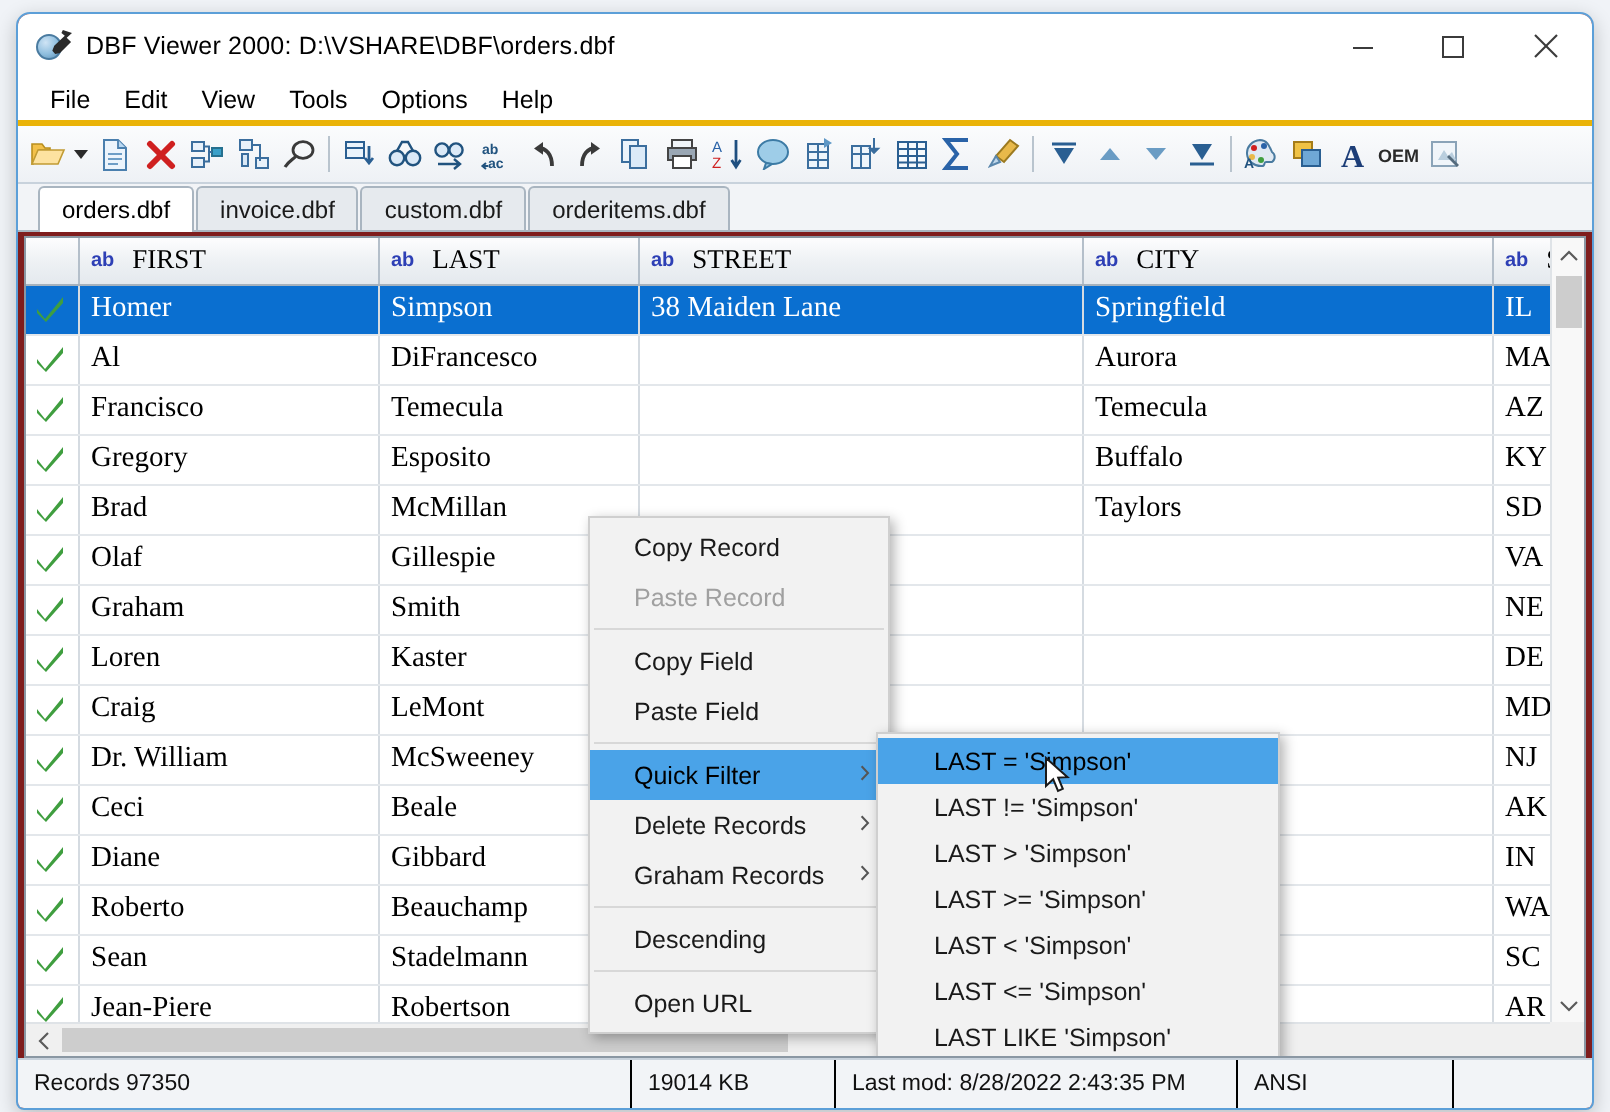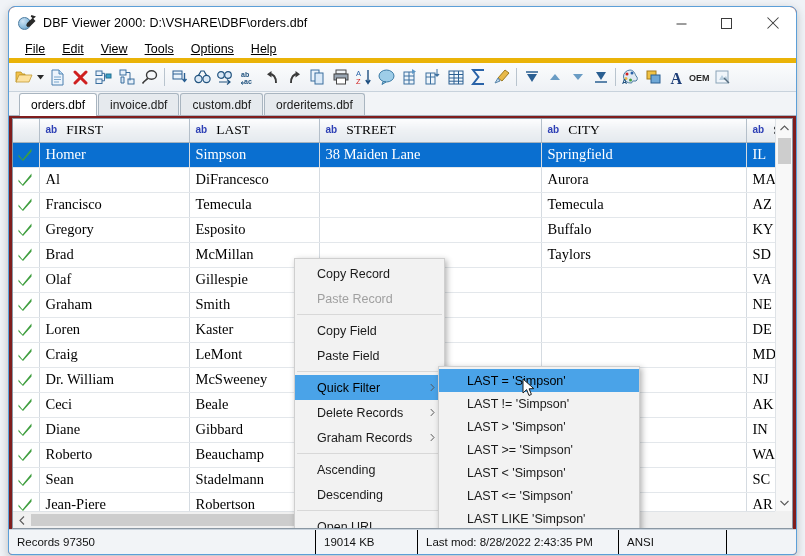--- a/index.html
+++ b/index.html
@@ -56,22 +56,21 @@
   }
   .win-btn:last-child { width: 47px; }
   .win-btn svg { display: block; }
 
   
   .menubar {
     height: 23px; flex: 0 0 23px;
     background: #ffffff;
     display: flex; align-items: center;
     padding-left: 8px;
-    border-bottom: 5px solid #eab308;
-    text-decoration: underline;
+    border-bottom: 3px solid #eab308;
   }
   .menubar .mi {
     font-size: 12.5px; color: #000;
     padding: 2px 8px; margin-right: 1px;
     white-space: nowrap;
   }
 
   
   .toolbar {
     height: 29px; flex: 0 0 29px;
@@ -827,23 +826,20 @@
             </svg></span>
         </div>
         <div class="ctxitem">
           <span>Graham Records</span>
           <span class="sub-arrow"><svg width="5" height="8" viewBox="0 0 5 8">
               <path d="M0.8 0.6 4 4 0.8 7.4" fill="none" stroke="#555" stroke-width="1"></path>
             </svg></span>
         </div>
         <div class="ctxsep"></div>
         <div class="ctxitem">
-          <span>Ascending</span>
-        </div>
-        <div class="ctxitem">
           <span>Descending</span>
         </div>
         <div class="ctxsep"></div>
         <div class="ctxitem">
           <span>Open URL</span>
         </div>
       </div>
 
     <div class="ctxmenu" id="ctx-sub">
         <div class="ctxitem hl">

